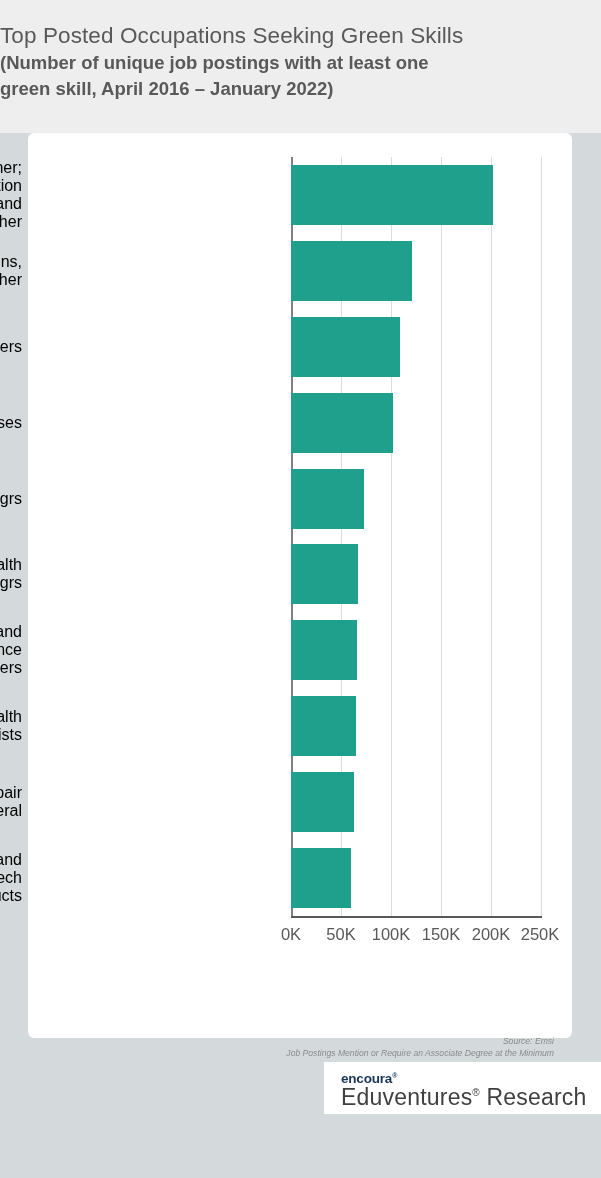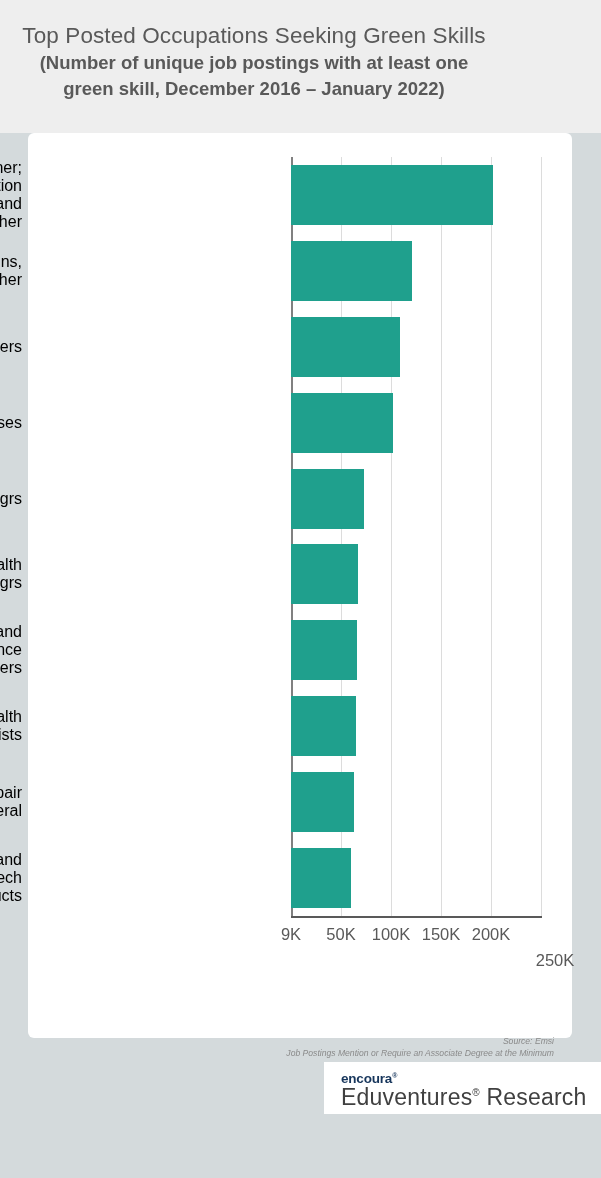--- a/index.html
+++ b/index.html
@@ -17,21 +17,21 @@
   }
   
   .top-band {
     position: absolute; left: 0; top: 0;
     width: 601px; height: 133px;
     background: #eeeeee;
   }
   .title-wrap {
     position: absolute; left: 0; top: 0;
     width: 508px;
-    text-align: center;
+    text-align: left;
     padding-top: 22px;
     z-index: 3;
   }
   .title-main {
     font-size: 22.5px;
     color: #595959;
     line-height: 1.26;
     font-weight: 400;
     letter-spacing: 0.1px;
   }
@@ -142,21 +142,21 @@
 </head>
 <body>
 
 <div id="page">
 
   <div class="top-band"></div>
 
   <div class="title-wrap">
     <div class="title-main">Top Posted Occupations Seeking Green Skills</div>
     <div class="title-sub">(Number of unique job postings with at least one</div>
-    <div class="title-sub">green skill, December 2016 – January 2022)</div>
+    <div class="title-sub">green skill, April 2016 – January 2022)</div>
   </div>
 
   <div class="card">
 
     <div class="cat-labels" id="cat-labels">
         <div class="cat-label-inner" style="top: 61.95px;">Personal Service Mgrs, All Other;
 Entertainment and Recreation
 Mgrs, Except Gambling; and
 Mgrs, All Other</div>
         <div class="cat-label-inner" style="top: 137.85px;">Computer Occupations,
@@ -194,26 +194,26 @@
           <div class="bar" title="Registered Nurses: 102000" style="top: 235.65px; width: 102px; background: rgb(31, 160, 141);"></div>
           <div class="bar" title="General and Operations Mgrs: 73000" style="top: 311.55px; width: 73px; background: rgb(31, 160, 141);"></div>
           <div class="bar" title="Medical and Health Services Mgrs: 67000" style="top: 387.45px; width: 67px; background: rgb(31, 160, 141);"></div>
           <div class="bar" title="Software Developers and Software Quality Assurance Analysts and Testers: 66000" style="top: 463.35px; width: 66px; background: rgb(31, 160, 141);"></div>
           <div class="bar" title="Occupational Health and Safety Specialists: 65000" style="top: 539.25px; width: 65px; background: rgb(31, 160, 141);"></div>
           <div class="bar" title="Maintenance and Repair Workers, General: 63000" style="top: 615.15px; width: 63px; background: rgb(31, 160, 141);"></div>
           <div class="bar" title="Sales Reps, Wholesale and Manufacturing, Except Tech and Scientific  Products: 60000" style="top: 691.05px; width: 60px; background: rgb(31, 160, 141);"></div>
         </div>
       <div class="axis-line"></div>
       <div class="tick-labels" id="tick-labels">
-          <div class="tick" style="left: 0px;">9K</div>
+          <div class="tick" style="left: 0px;">0K</div>
           <div class="tick" style="left: 50px;">50K</div>
           <div class="tick" style="left: 100px;">100K</div>
           <div class="tick" style="left: 150px;">150K</div>
           <div class="tick" style="left: 200px;">200K</div>
-          <div class="tick" style="left: 264px; margin-top: 26px;">250K</div>
+          <div class="tick" style="left: 249px;">250K</div>
         </div>
     </div>
 
     <div class="source-block">
       <div>Source: Emsi</div>
       <div>Job Postings Mention or Require an Associate Degree at the Minimum</div>
     </div>
   </div>
 
   <div class="footer-strip">

